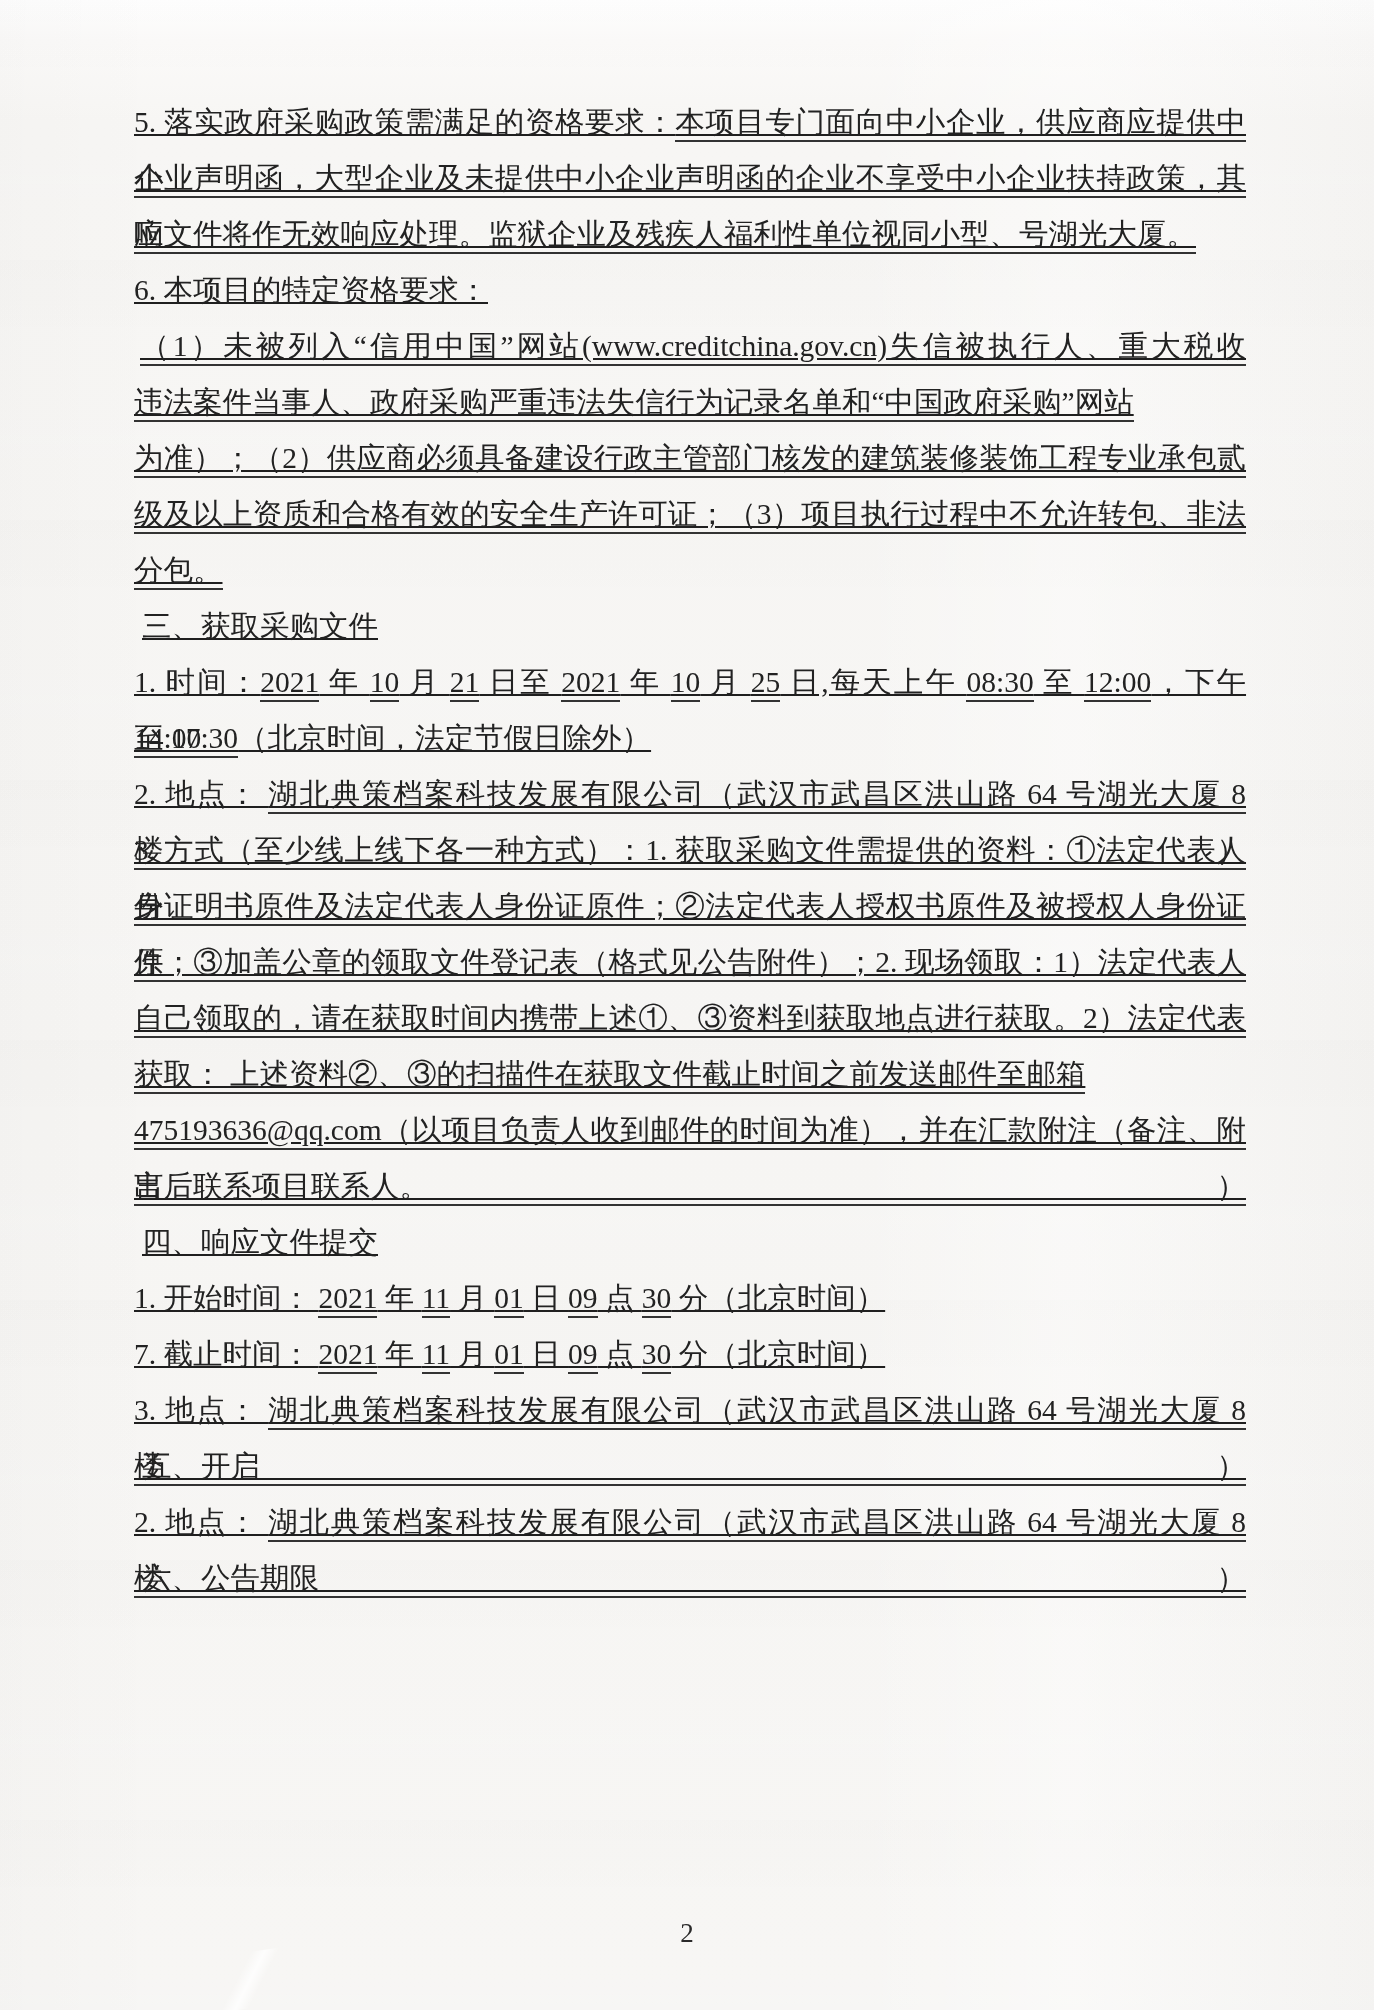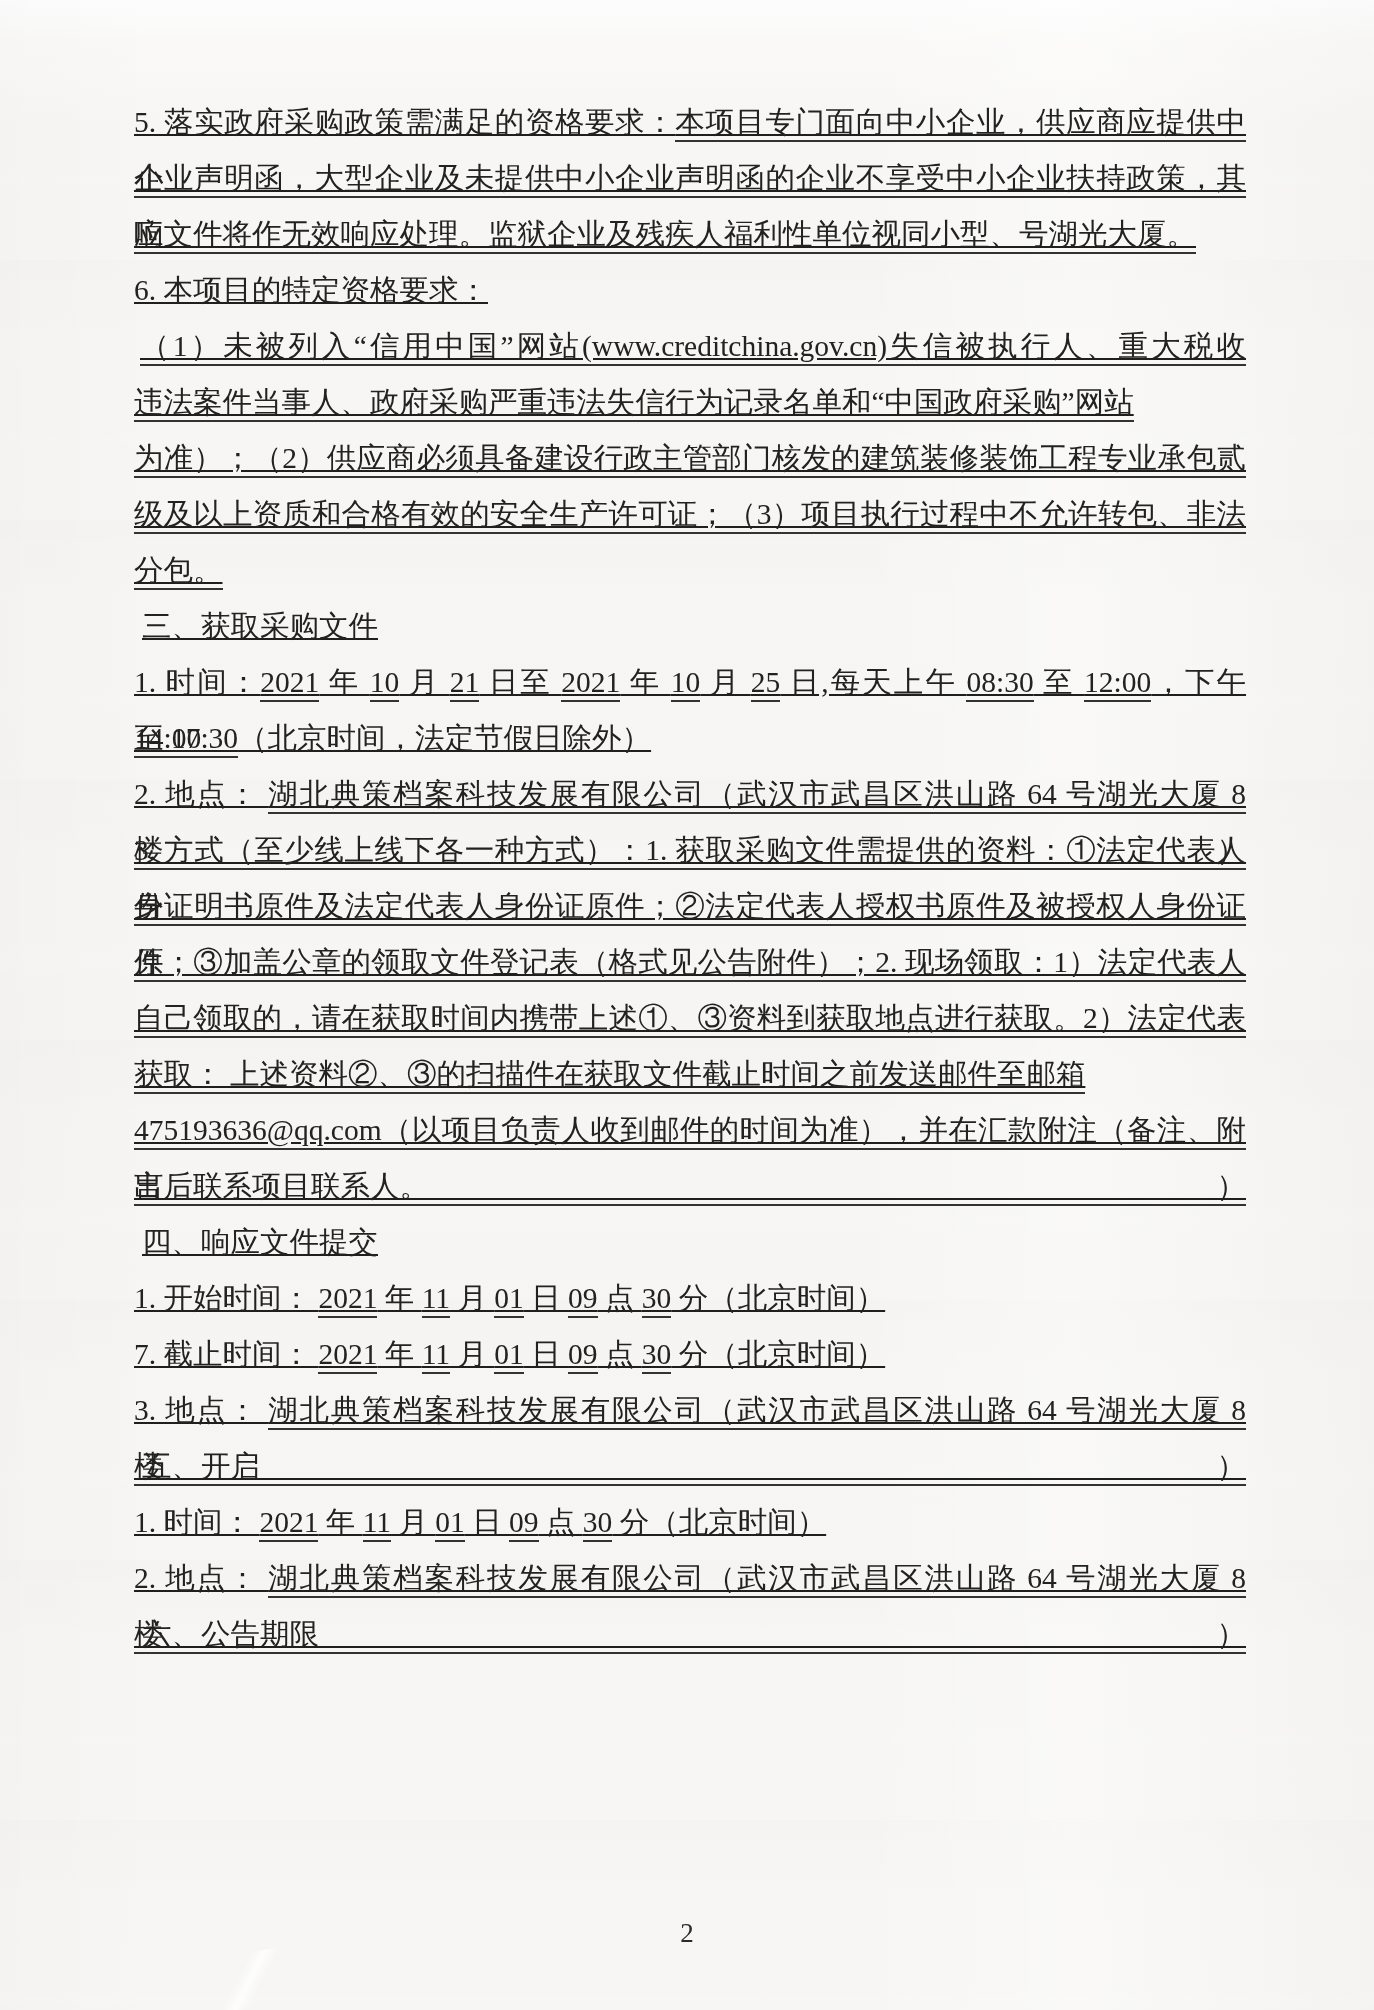--- a/index.html
+++ b/index.html
@@ -83,18 +83,17 @@
     <div class="line fill"><span class="u">件；③加盖公章的领取文件登记表（格式见公告附件）；2. 现场领取：1）法定代表人</span></div>
     <div class="line fill"><span class="u">自己领取的，请在获取时间内携带上述①、③资料到获取地点进行获取。2）法定代表</span></div>
     <div class="line"><span class="u">获取： 上述资料②、③的扫描件在获取文件截止时间之前发送邮件至邮箱</span></div>
     <div class="line fill"><span class="u">475193636@qq.com（以项目负责人收到邮件的时间为准），并在汇款附注（备注、附言）</span></div>
     <div class="line"><span class="u">出后联系项目联系人。</span></div>
     <div class="line" style="padding-left: 8px;"><span>四、响应文件提交</span></div>
     <div class="line"><span>1. 开始时间： </span><span class="u">2021</span><span> 年 </span><span class="u">11</span><span> 月 </span><span class="u">01</span><span> 日 </span><span class="u">09</span><span> 点 </span><span class="u">30</span><span> 分（北京时间）</span></div>
     <div class="line"><span>7. 截止时间： </span><span class="u">2021</span><span> 年 </span><span class="u">11</span><span> 月 </span><span class="u">01</span><span> 日 </span><span class="u">09</span><span> 点 </span><span class="u">30</span><span> 分（北京时间）</span></div>
     <div class="line fill"><span>3. 地点： </span><span class="u">湖北典策档案科技发展有限公司（武汉市武昌区洪山路 64 号湖光大厦 8 楼）</span></div>
     <div class="line" style="padding-left: 8px;"><span>五、开启</span></div>
-    <div class="line"><span>1. 时间： </span><span class="u">2021</span><span> 年 </span><span class="u">11</span><span> 月 </span><span class="u">01</span><span> 日 </span><span class="u">09</span><span> 点 </span><span class="u">30</span><span> 分（北京时间）</span></div>
     <div class="line fill"><span>2. 地点： </span><span class="u">湖北典策档案科技发展有限公司（武汉市武昌区洪山路 64 号湖光大厦 8 楼）</span></div>
     <div class="line" style="padding-left: 8px;"><span>六、公告期限</span></div>
   </div>
 
 <div class="page-number">2</div>
 
 </body></html>

